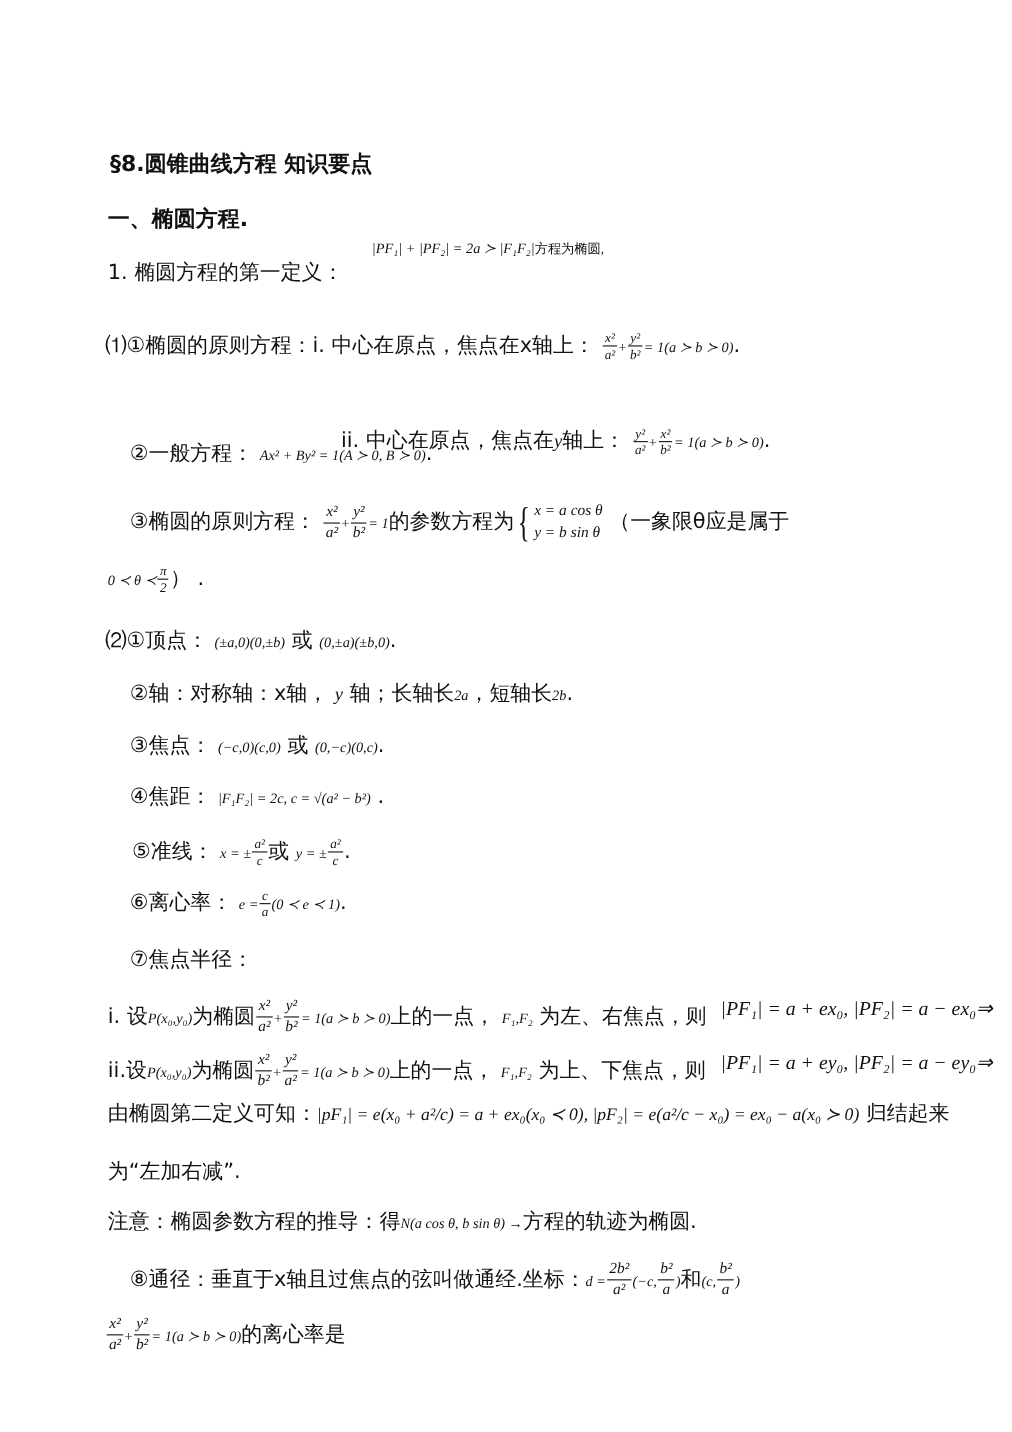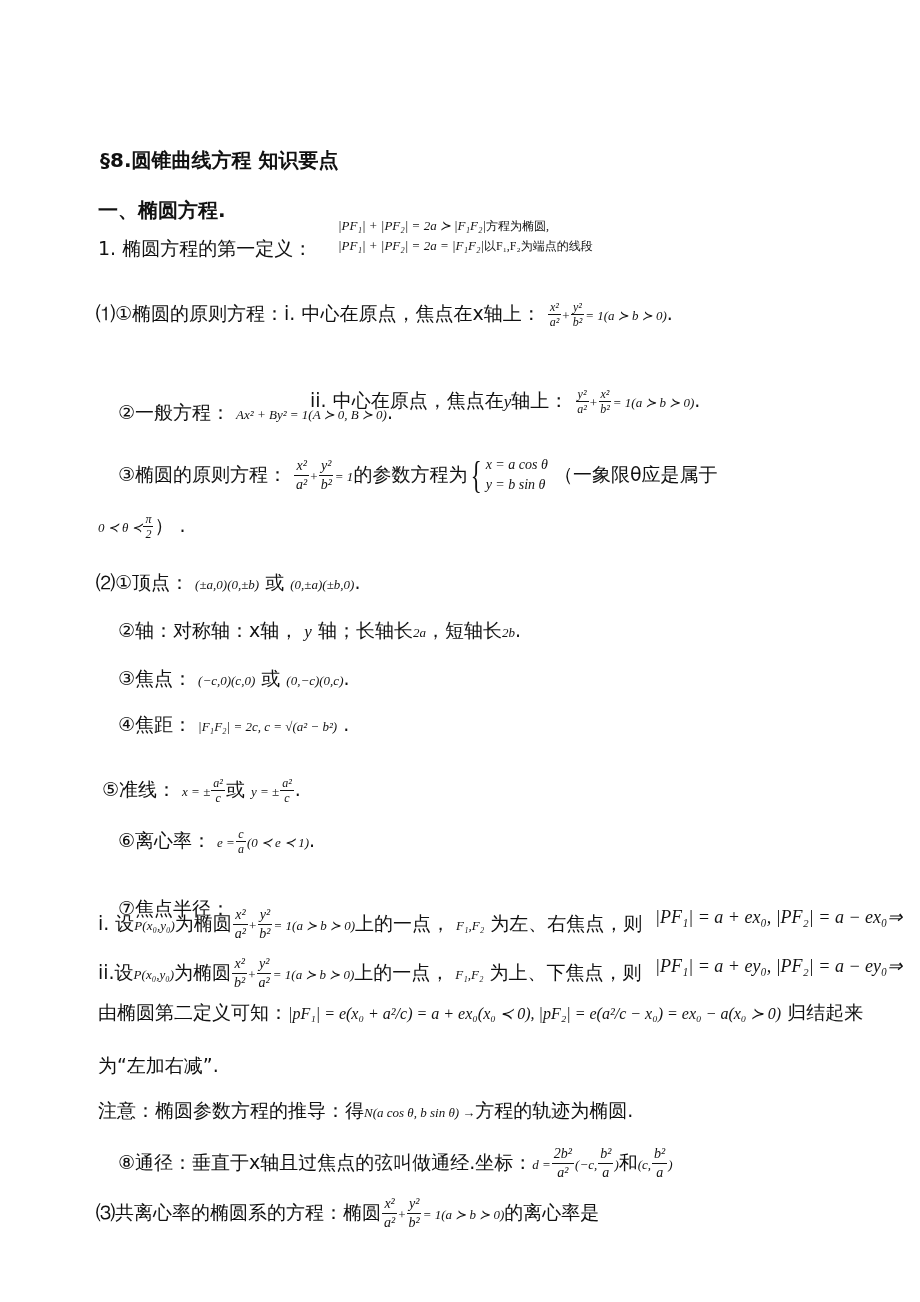--- a/index.html
+++ b/index.html
@@ -1,19 +1,19 @@
 <!DOCTYPE html>
 <html><head>
   <meta charset="utf-8">
   <style>
     html, body { margin: 0; padding: 0; background: #ffffff; }
     body { width: 920px; height: 1302px; position: relative; overflow: hidden;
            font-family: "DejaVu Sans", "Liberation Sans", sans-serif; color: #111; }
     .line { position: absolute; white-space: nowrap; font-size: 19px; line-height: 24px; }
-    .h1 { font-size: 20px; font-weight: bold; margin-top: 12px; }
+    .h1 { font-size: 20px; font-weight: bold; }
     .m { font-family: "Liberation Serif", "DejaVu Serif", serif; font-style: italic; font-size: 13px; }
     .mn { font-family: "Liberation Serif", "DejaVu Serif", serif; font-size: 13px; }
     .mb { font-family: "Liberation Serif", "DejaVu Serif", serif; font-style: italic; font-size: 17px; }
     .small { font-family: "Liberation Serif", "DejaVu Serif", serif; font-size: 16px; }
     .frac { display: inline-flex; flex-direction: column; align-items: center; vertical-align: middle;
             font-family: "Liberation Serif", "DejaVu Serif", serif; font-style: italic; font-size: 12px; line-height: 14px; margin: 0 1px; text-align: center; }
     .frac .num { border-bottom: 1px solid #111; padding: 0 2px; }
     .frac .den { padding: 0 2px; }
     .frac.big { font-size: 14px; line-height: 18px; }
     .defblock { position: absolute; left: 338px; top: 216px; font-family: "Liberation Serif", "DejaVu Serif", serif; font-size: 12px; line-height: 20px; }
@@ -24,21 +24,20 @@
 </head>
 <body>
 
 <div class="line h1" style="left:100px; top:136px;">§8.圆锥曲线方程 知识要点</div>
 
 <div class="line h1" style="left:98px; top:186px;">一、椭圆方程.</div>
 
 <div class="line" style="left:98px; top:236px;">1. 椭圆方程的第一定义：</div>
 <div class="defblock">
   <div><span class="m">|PF₁| + |PF₂| = 2a ≻ |F₁F₂|</span><span>方程为椭圆,</span></div>
-  <div><span class="m">|PF₁| + |PF₂| = 2a = |F₁F₂|</span><span>以F₁,F₂为端点的线段</span></div>
 </div>
 
 <div class="line" style="left:96px; top:300px;">
   <span>⑴①椭圆的原则方程：</span><span>i. 中心在原点，焦点在x轴上：</span>
   <span class="frac">
       <span class="num">x²</span>
       <span class="den">a²</span>
     </span><span class="mn">+</span><span class="frac">
       <span class="num">y²</span>
       <span class="den">b²</span>
@@ -87,38 +86,38 @@
 </div>
 
 <div class="line" style="left:118px; top:666px;">
   <span>③焦点：</span> <span class="m">(−c,0)(c,0)</span> <span>或</span> <span class="m">(0,−c)(0,c)</span><span>.</span>
 </div>
 
 <div class="line" style="left:118px; top:712px;">
   <span>④焦距：</span> <span class="m">|F₁F₂| = 2c, c = √(a² − b²)</span> <span>.</span>
 </div>
 
-<div class="line" style="left:102px; top:760px;margin-top:16px;">
+<div class="line" style="left:120px; top:760px;">
   <span>⑤准线：</span> <span class="m">x = ±</span><span class="frac">
       <span class="num">a²</span>
       <span class="den">c</span>
     </span><span>或</span> <span class="m">y = ±</span><span class="frac">
       <span class="num">a²</span>
       <span class="den">c</span>
     </span><span>.</span>
 </div>
 
-<div class="line" style="left:118px; top:807px;margin-top:20px;">
+<div class="line" style="left:118px; top:807px;">
   <span>⑥离心率：</span> <span class="m">e =</span><span class="frac">
       <span class="num">c</span>
       <span class="den">a</span>
     </span><span class="m">(0 ≺ e ≺ 1)</span><span>.</span>
 </div>
 
-<div class="line" style="left:118px; top:860px;margin-top:36px;">⑦焦点半径：</div>
+<div class="line" style="left:118px; top:860px;">⑦焦点半径：</div>
 
 <div class="line" style="left:98px; top:906px;">
   <span>i. 设</span><span class="m">P(x₀,y₀)</span><span>为椭圆</span><span class="frac big">
       <span class="num">x²</span>
       <span class="den">a²</span>
     </span><span class="mn">+</span><span class="frac big">
       <span class="num">y²</span>
       <span class="den">b²</span>
     </span><span class="m">= 1(a ≻ b ≻ 0)</span><span>上的一点，</span> <span class="m">F₁,F₂</span> <span>为左、右焦点，则</span>
 </div>
@@ -151,20 +150,20 @@
     </span><span class="m">(−c,</span><span class="frac big">
       <span class="num">b²</span>
       <span class="den">a</span>
     </span><span class="m">)</span><span>和</span><span class="m">(c,</span><span class="frac big">
       <span class="num">b²</span>
       <span class="den">a</span>
     </span><span class="m">)</span>
 </div>
 
 <div class="line" style="left:96px; top:1195px;">
-  <span>⑶共离心率的椭圆系的方程：椭圆</span><span class="frac big">
+  <span class="frac big">
       <span class="num">x²</span>
       <span class="den">a²</span>
     </span><span class="mn">+</span><span class="frac big">
       <span class="num">y²</span>
       <span class="den">b²</span>
     </span><span class="m">= 1(a ≻ b ≻ 0)</span><span>的离心率是</span>
 </div>
 
 </body></html>

